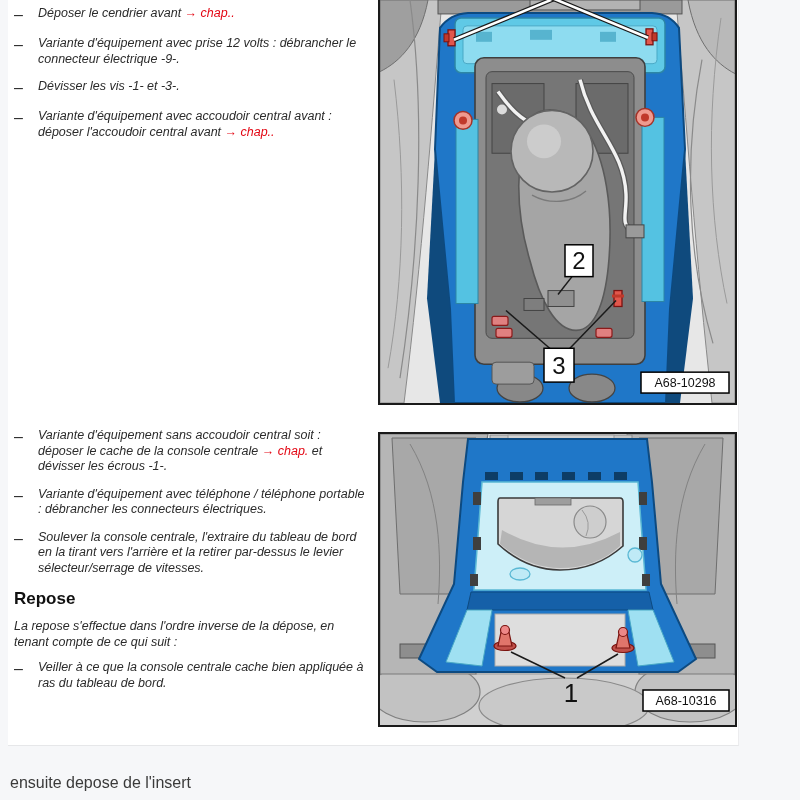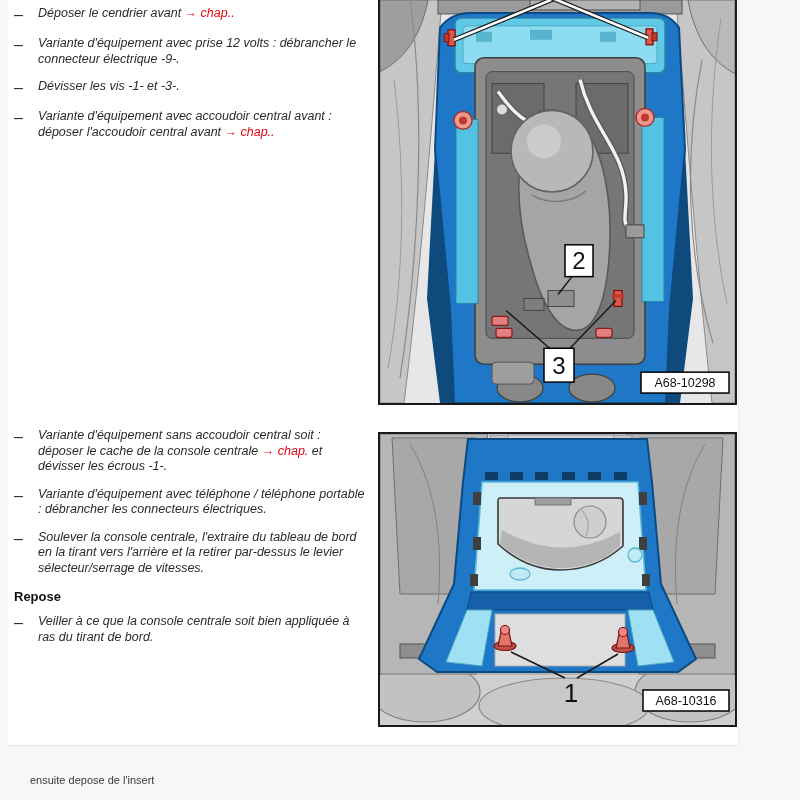--- a/index.html
+++ b/index.html
@@ -19,21 +19,21 @@
   
   .col-text { position:absolute; left:0; top:0; width:364px; }
   .blk { position:absolute; left:0; width:364px; }
   .blk1 { top:6px; }
   .blk2 { top:428px; }
   .li { display:flex; padding-left:6px; margin-bottom:12px; }
   .li .dash { width:24px; flex:0 0 24px; }
   .li p, .para { font-size:12.5px; line-height:15.5px;font-style:italic; }
   .li p { width:330px; }
   .para { padding-left:6px; width:352px; margin-bottom:10px; }
-  .hd { font-size:13px; font-weight:bold; color:#111;
+  .hd { font-size:17px; font-weight:bold; color:#111;
         padding-left:6px; margin:13px 0 10px 0; }
   .torque { font-size:13px; font-weight:bold; color:#111;
         padding-left:6px; margin-top:15px; }
   .chap { color:#e30613; text-decoration:none; cursor:pointer; }
   .torque .chap { font-weight:bold; }
   
   .fig { position:absolute; background:#e9e9e9; overflow:hidden; }
   .fig svg { display:block; }
   .fig1 { left:370px; top:0; width:359px; height:405px;
           border:2px solid #1a1a1a; border-top:none; }
@@ -41,21 +41,21 @@
           border:2px solid #1a1a1a; }
   .callout-box { fill:#ffffff; stroke:#000; stroke-width:1.5; }
   .callout-txt { font-size:24px; fill:#111; }
   .idbox { fill:#ffffff; stroke:#000; stroke-width:1.5; }
   .idtxt { font-size:12.5px; fill:#111; }
   .leader { stroke:#1a1a1a; stroke-width:1.5; fill:none; }
   .wline-u { stroke:#1a1a1a; stroke-width:5; fill:none; }
   .wline-o { stroke:#ffffff; stroke-width:2.6; fill:none; }
   
   .bottom-note { position:absolute; left:10px; top:774px;
-      font-size:11px; color:#3a3a3a;margin-left:20px; }
+      font-size:16px; color:#3a3a3a; }
 </style>
 </head>
 <body>
 
 <div class="page">
 
   <div class="col-text">
 
     <div class="blk blk1">
       <div class="li">
@@ -83,23 +83,24 @@
       </div>
       <div class="li">
         <span class="dash">–</span>
         <p>Variante d'équipement avec téléphone / téléphone portable : débrancher les connecteurs électriques.</p>
       </div>
       <div class="li">
         <span class="dash">–</span>
         <p>Soulever la console centrale, l'extraire du tableau de bord en la tirant vers l'arrière et la retirer par-dessus le levier sélecteur/serrage de vitesses.</p>
       </div>
       <div class="hd">Repose</div>
-      <div class="li">
-        <span class="dash">–</span>
-        <p>Veiller à ce que la console centrale soit bien appliquée à ras du tirant de bord.</p>
+      <div class="para">La repose s'effectue dans l'ordre inverse de la dépose, en tenant compte de ce qui suit :</div>
+      <div class="li">
+        <span class="dash">–</span>
+        <p>Veiller à ce que la console centrale cache bien appliquée à ras du tableau de bord.</p>
       </div>
     </div>
   </div>
 
   <div class="fig fig1">
     <svg width="355" height="403" viewBox="0 0 355 405" preserveAspectRatio="none">
       <rect x="0" y="0" width="355" height="405" fill="#e7e7e7"></rect>
 
       <g>
         <path d="M0,0 L62,0 C52,120 42,260 24,405 L0,405 Z" fill="#c6c6c6" stroke="#8a8a8a" stroke-width="1"></path>

